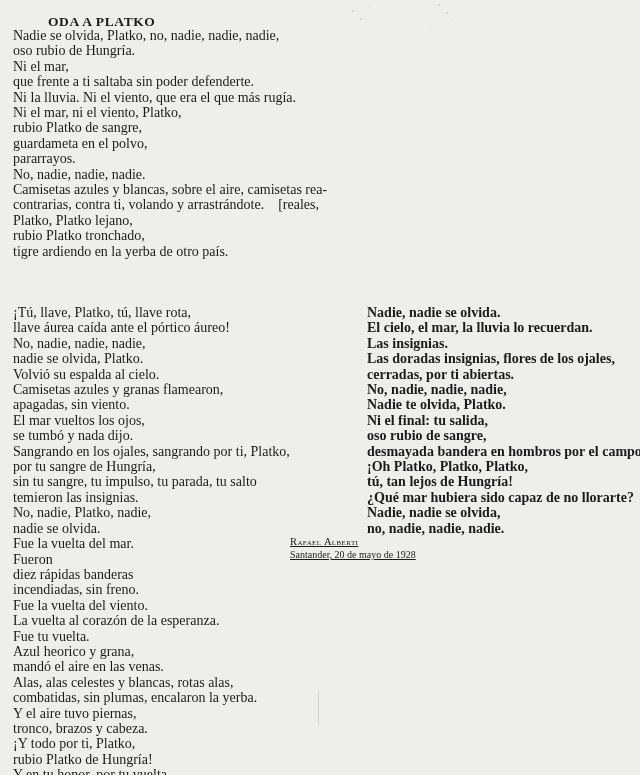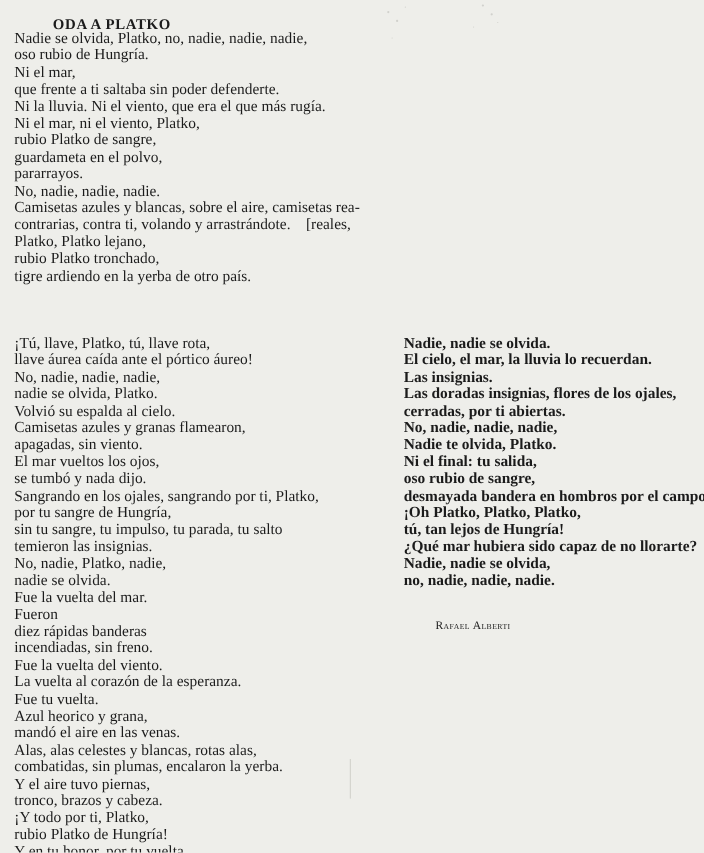--- a/index.html
+++ b/index.html
@@ -51,25 +51,26 @@
   .col-right {
     position: absolute;
     left: 367px;
     top: 305px;
     width: 280px;
     font-weight: bold;
   }
   .signature {
     position: absolute;
     right: 10px;
-    top: 563px;
+    top: 535px;
     width: 280px;
-    text-align: center;
+    text-align: left;
     font-size: 10px;
     line-height: 13px;
+    text-decoration: underline;
   }
   .sig-name {
     font-variant: small-caps;
     font-size: 10.5px;
     letter-spacing: 0.4px;
   }
   .sig-place {
     font-size: 10px;
   }
   .speck {
@@ -161,15 +162,16 @@
 oso rubio de sangre,
 desmayada bandera en hombros por el campo.
 ¡Oh Platko, Platko, Platko,
 tú, tan lejos de Hungría!
 ¿Qué mar hubiera sido capaz de no llorarte?
 Nadie, nadie se olvida,
 no, nadie, nadie, nadie.</div>
 
   <div class="signature">
     <div class="sig-name">Rafael Alberti</div>
+    <div class="sig-place">Santander, 20 de mayo de 1928</div>
   </div>
 
 </div>
 
 </body></html>

